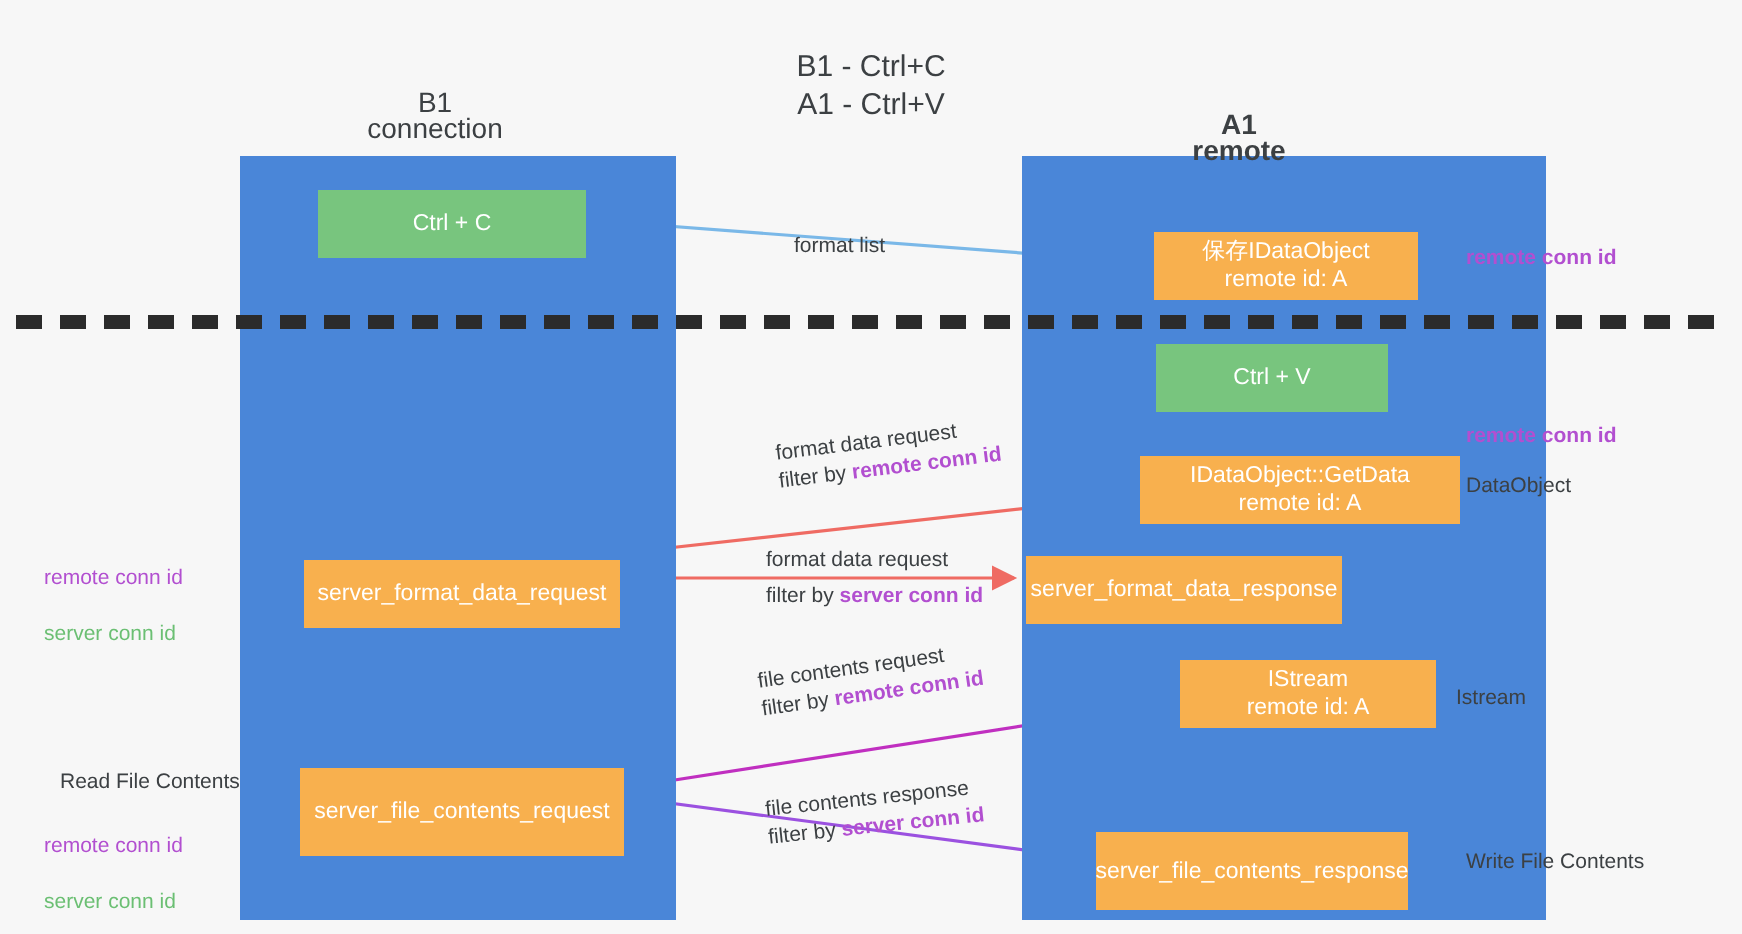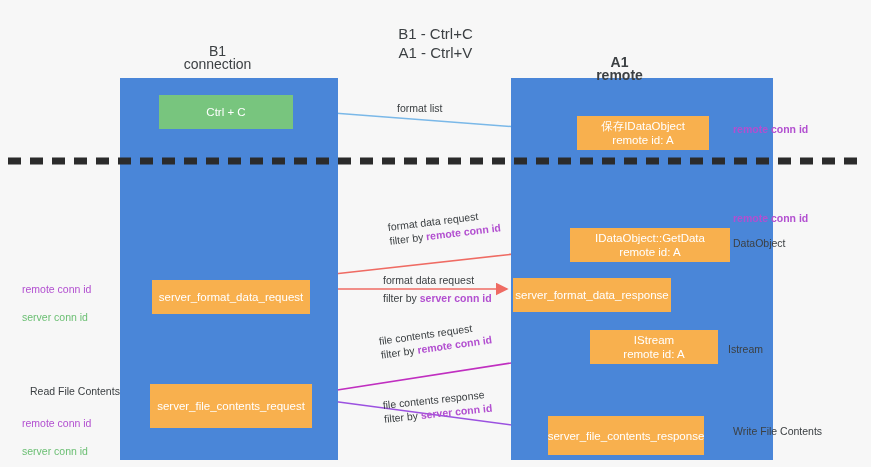--- a/index.html
+++ b/index.html
@@ -55,21 +55,21 @@
 
   
   .alabel{
     position:absolute;z-index:6;font-size:10.5px;line-height:14px;
     color:#3c4043;white-space:nowrap;
   }
   .alabel .k{font-weight:bold;}
   .k.remote{color:#b24fd0;}
   .k.server{color:#b24fd0;}
 
-  #lbl-formatlist{left:397px;top:101px;text-align:center;}
+  #lbl-formatlist{left:397px;top:116px;text-align:center;}
   #lbl-fdreq{left:387px;top:220px;transform:rotate(-7deg);transform-origin:left top;}
   #lbl-fdresp{left:383px;top:273px;}
   #lbl-fcreq{left:378px;top:334px;transform:rotate(-8deg);transform-origin:left top;}
   #lbl-fcresp{left:382px;top:398px;transform:rotate(-6deg);transform-origin:left top;}
 
   
   .note{position:absolute;z-index:6;font-size:10.5px;line-height:14px;white-space:pre-line;}
   .note.bold{font-weight:bold;}
   .c-remote{color:#b24fd0;}
   .c-server{color:#6bbf73;}
@@ -131,20 +131,21 @@
     <line x1="679" y1="261" x2="655" y2="325" stroke="#1a1a1a" stroke-width="2.2" marker-end="url(#ah-black)"></line>
 
     <line x1="588" y1="351" x2="318" y2="393" stroke="#c02fc0" stroke-width="1.6" marker-end="url(#ah-magenta)"></line>
 
     <line x1="316" y1="399" x2="542" y2="429" stroke="#9b51e0" stroke-width="1.6" marker-end="url(#ah-purple)"></line>
   </svg>
 
   <div class="box green" id="box-ctrlc">Ctrl + C</div>
   <div class="box orange" id="box-idataobject">保存IDataObject
 remote id: A</div>
+  <div class="box green" id="box-ctrlv">Ctrl + V</div>
   <div class="box orange" id="box-getdata">IDataObject::GetData
 remote id: A</div>
   <div class="box orange" id="box-sfdreq">server_format_data_request</div>
   <div class="box orange" id="box-sfdresp">server_format_data_response</div>
   <div class="box orange" id="box-istream">IStream
 remote id: A</div>
   <div class="box orange" id="box-sfcreq">server_file_contents_request</div>
   <div class="box orange" id="box-sfcresp">server_file_contents_response</div>
 
   <svg class="layer front" viewBox="0 0 871 467">

